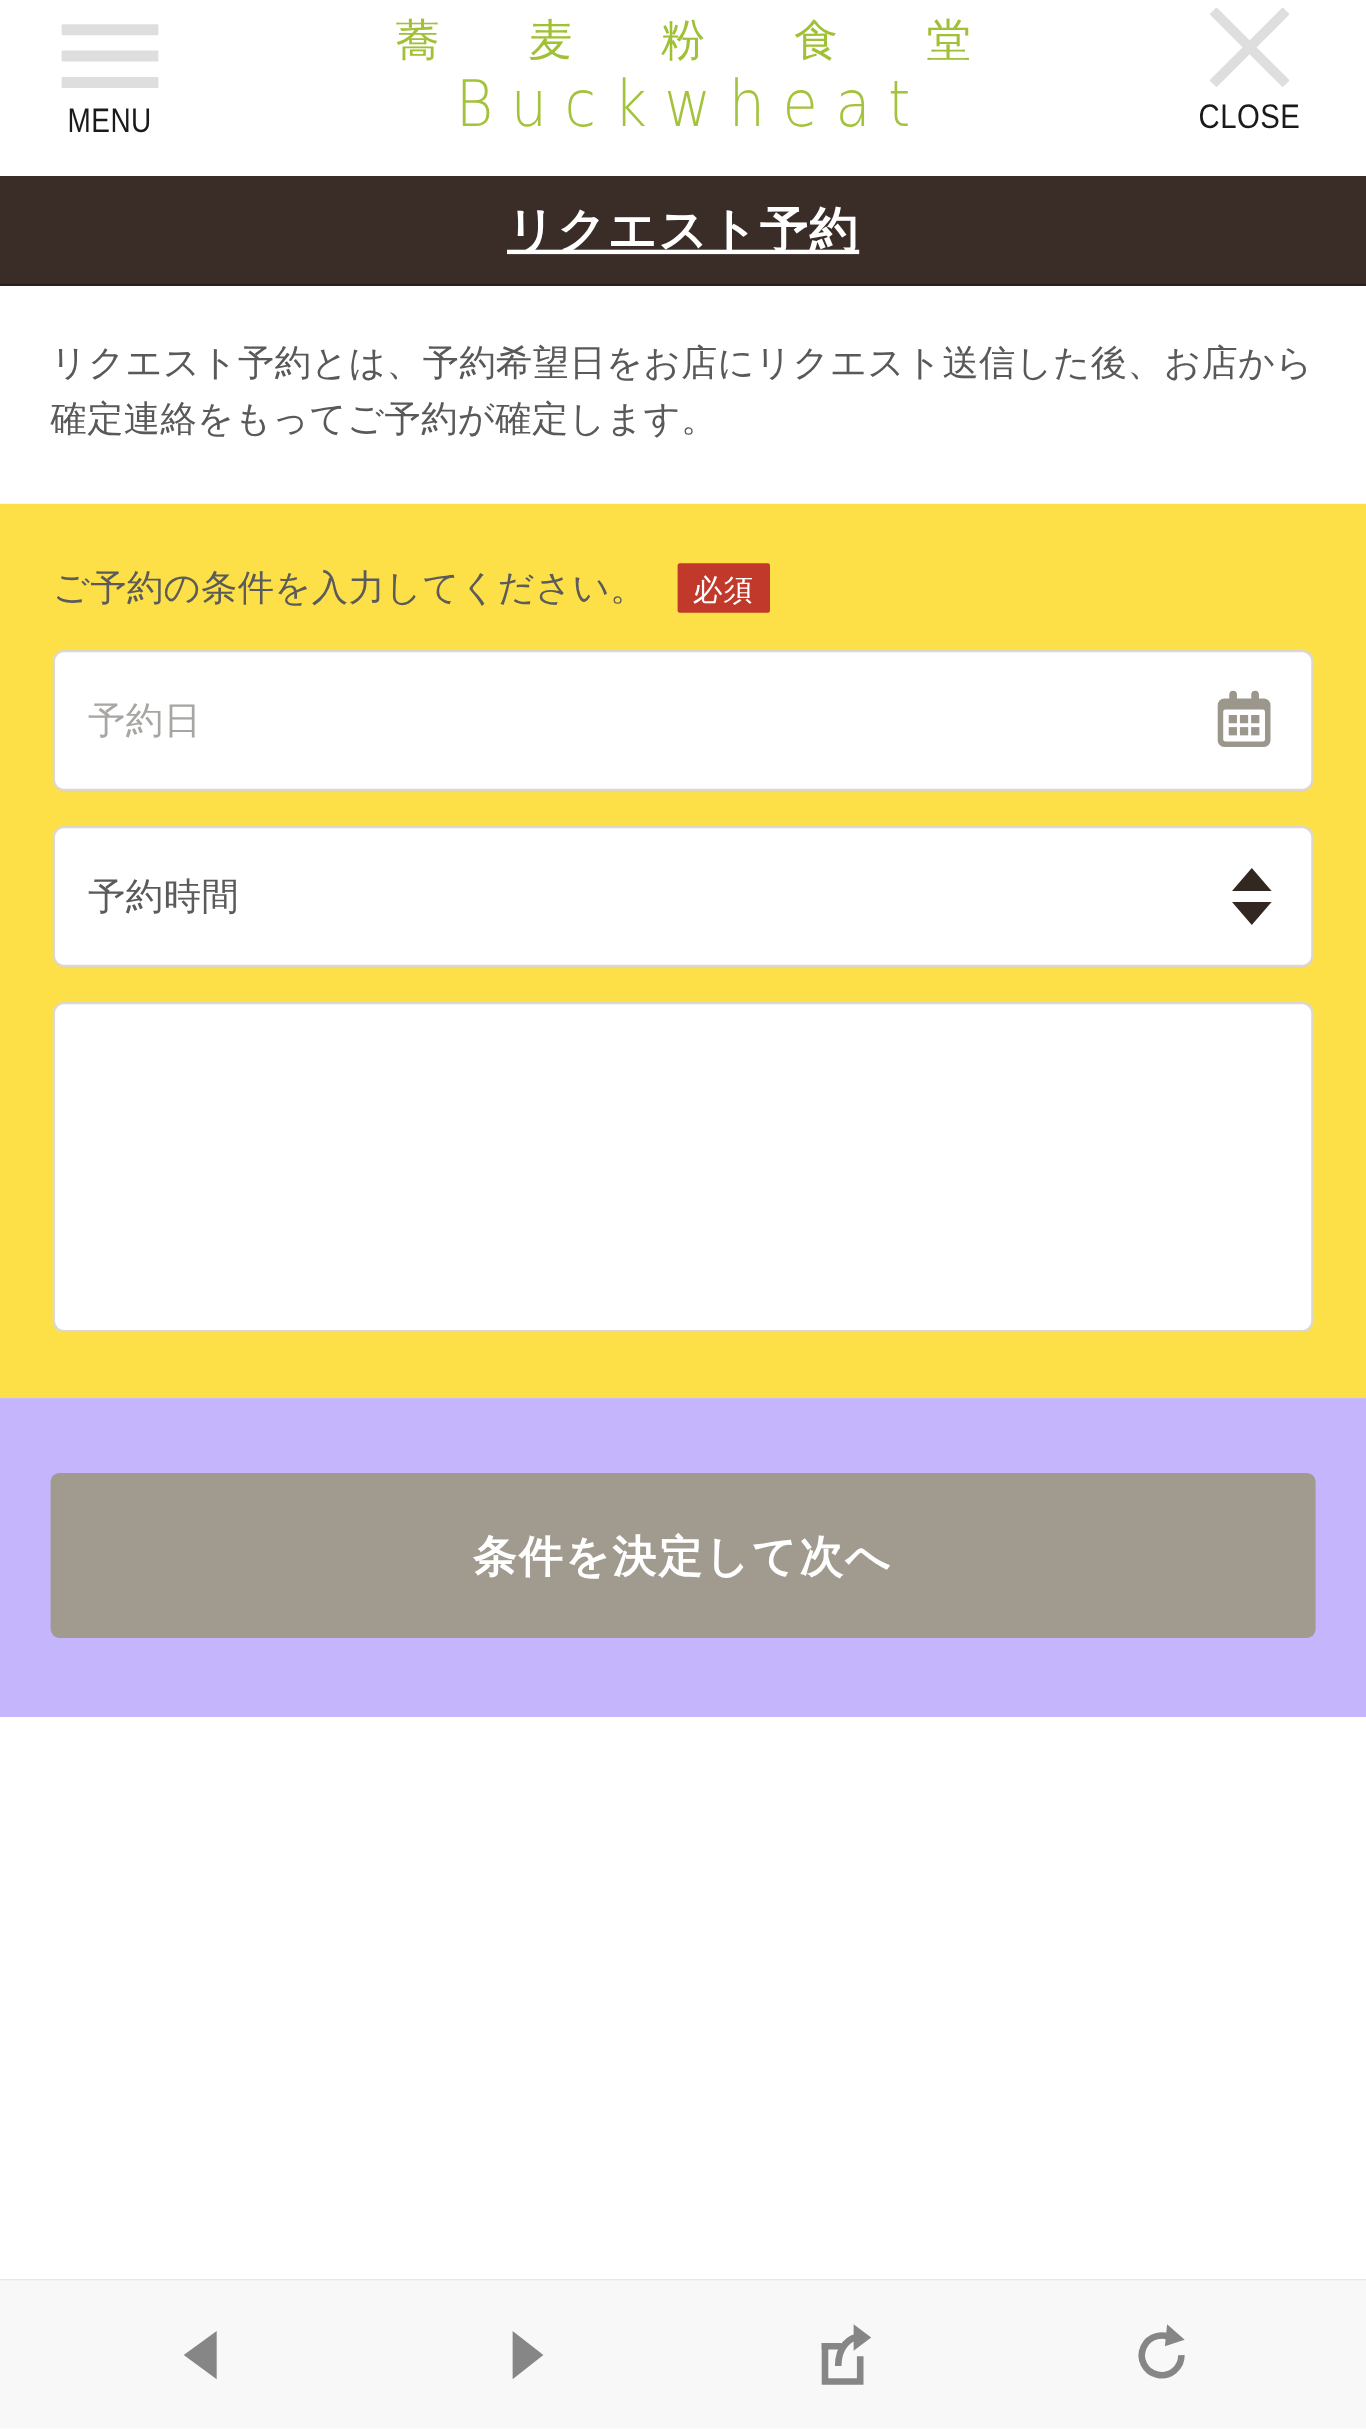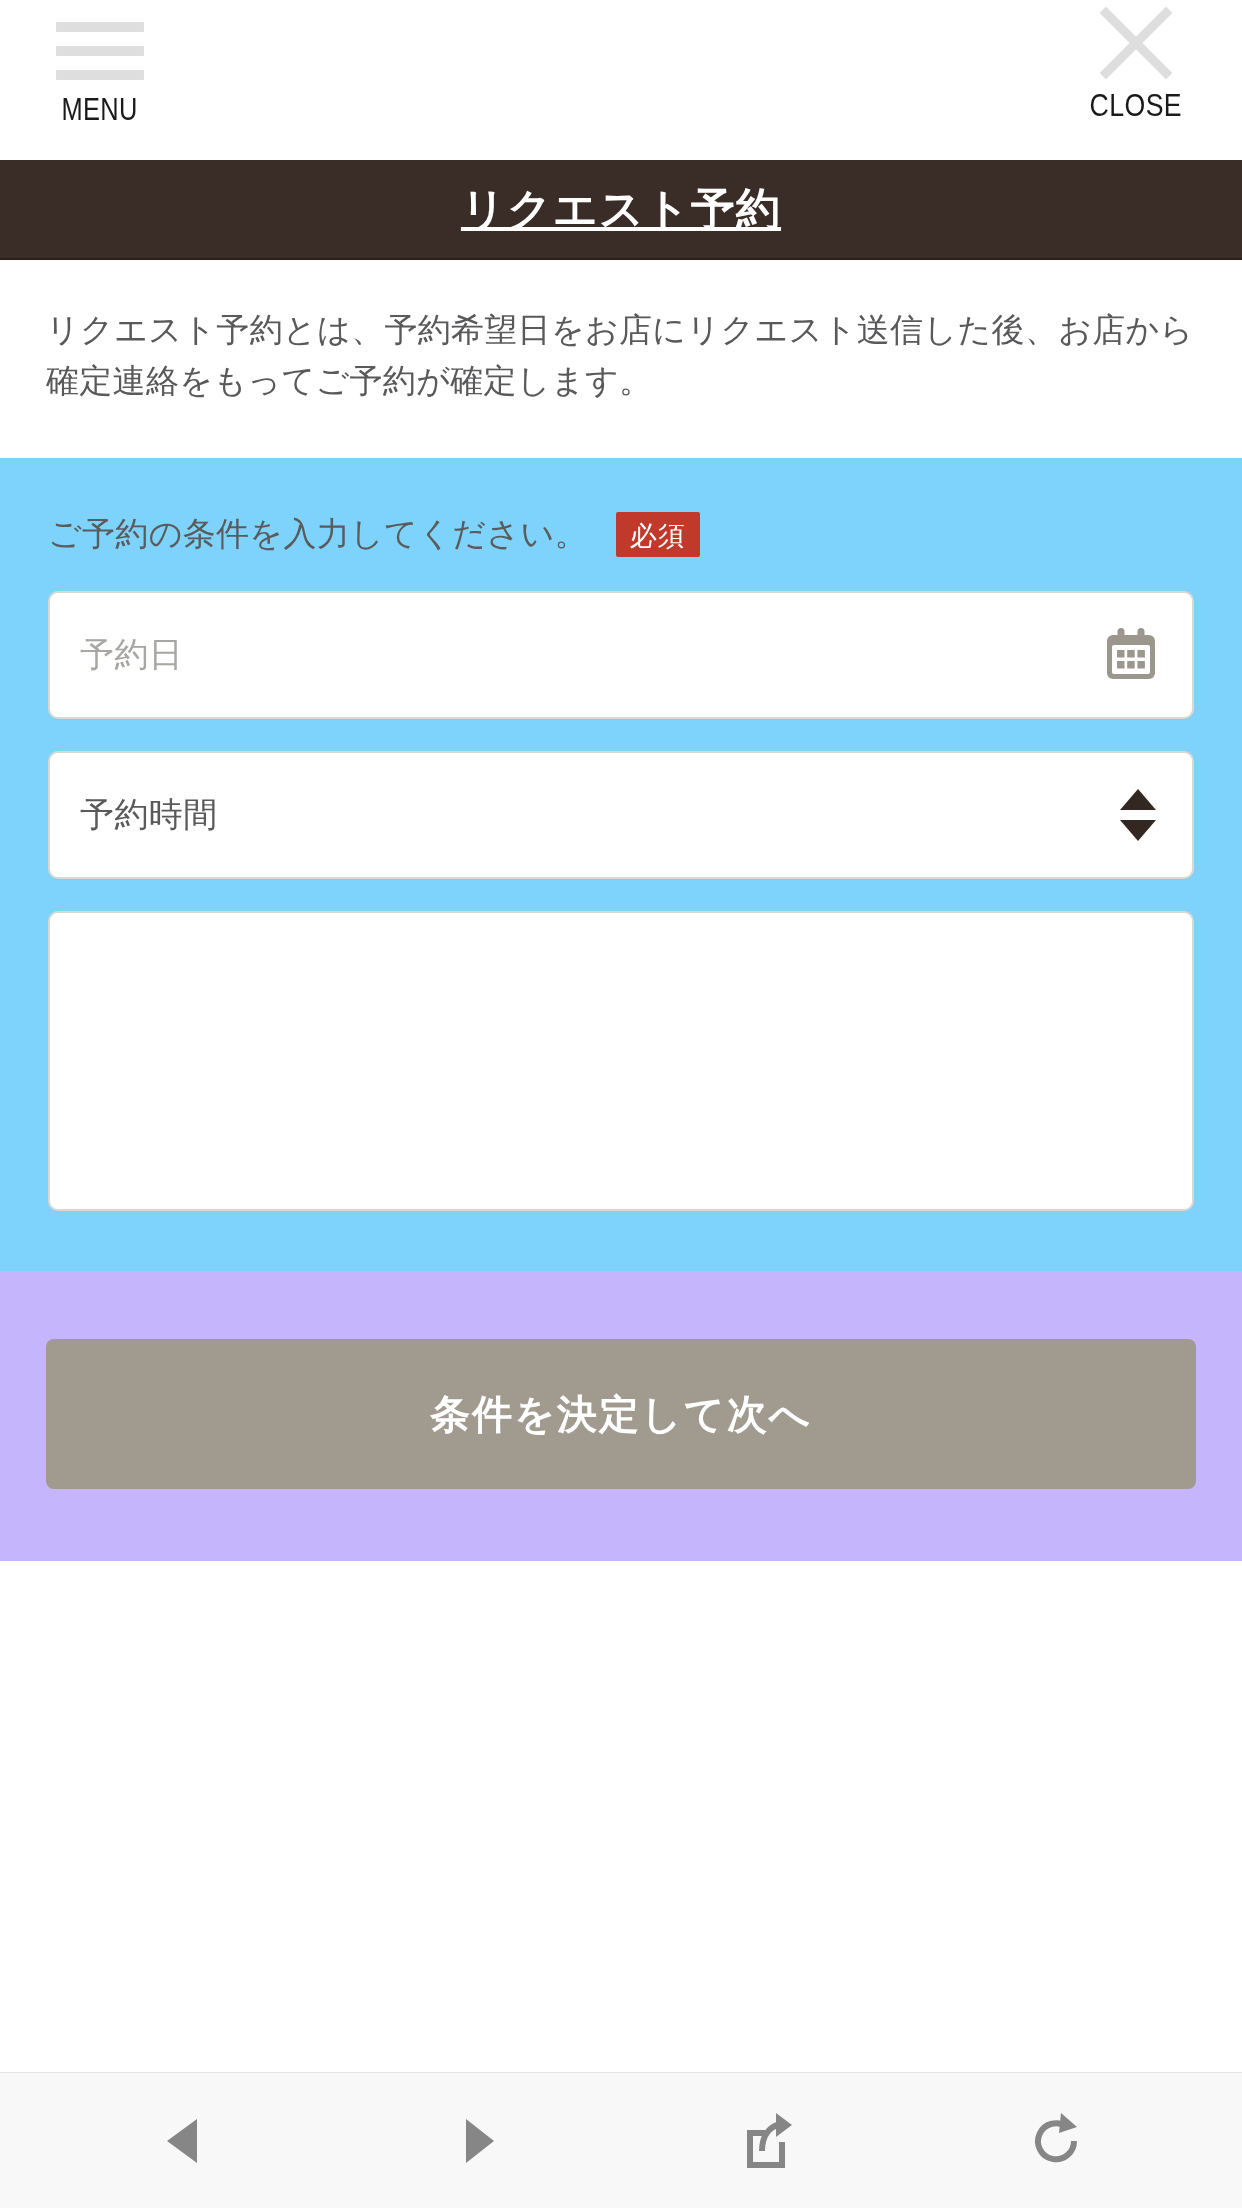--- a/index.html
+++ b/index.html
@@ -150,21 +150,21 @@
     padding: 44px 46px 52px 46px;
     color: #59595b;
     font-size: 33px;
     line-height: 1.55;
     letter-spacing: 0.3px;
   }
 
   
   .form-block {
     flex: 0 0 auto;
-    background: #7dd3fc;
+    background: #fde047;
     padding: 54px 48px 60px 48px;
   }
 
   .field-head {
     display: flex;
     align-items: center;
     gap: 28px;
     margin-bottom: 34px;
   }
   .field-head-label {
@@ -303,20 +303,24 @@
 
     <div class="menu-btn">
       <div class="hamburger">
         <span></span>
         <span></span>
         <span></span>
       </div>
       <div class="menu-label">MENU</div>
     </div>
 
+    <div class="logo">
+      <div class="logo-jp">蕎 麦 粉 食 堂</div>
+      <div class="logo-en">Buckwheat</div>
+    </div>
 
     <div class="close-btn">
       <div class="close-x"></div>
       <div class="close-label">CLOSE</div>
     </div>
 
   </div>
 
   <div class="title-band">リクエスト予約</div>
 

